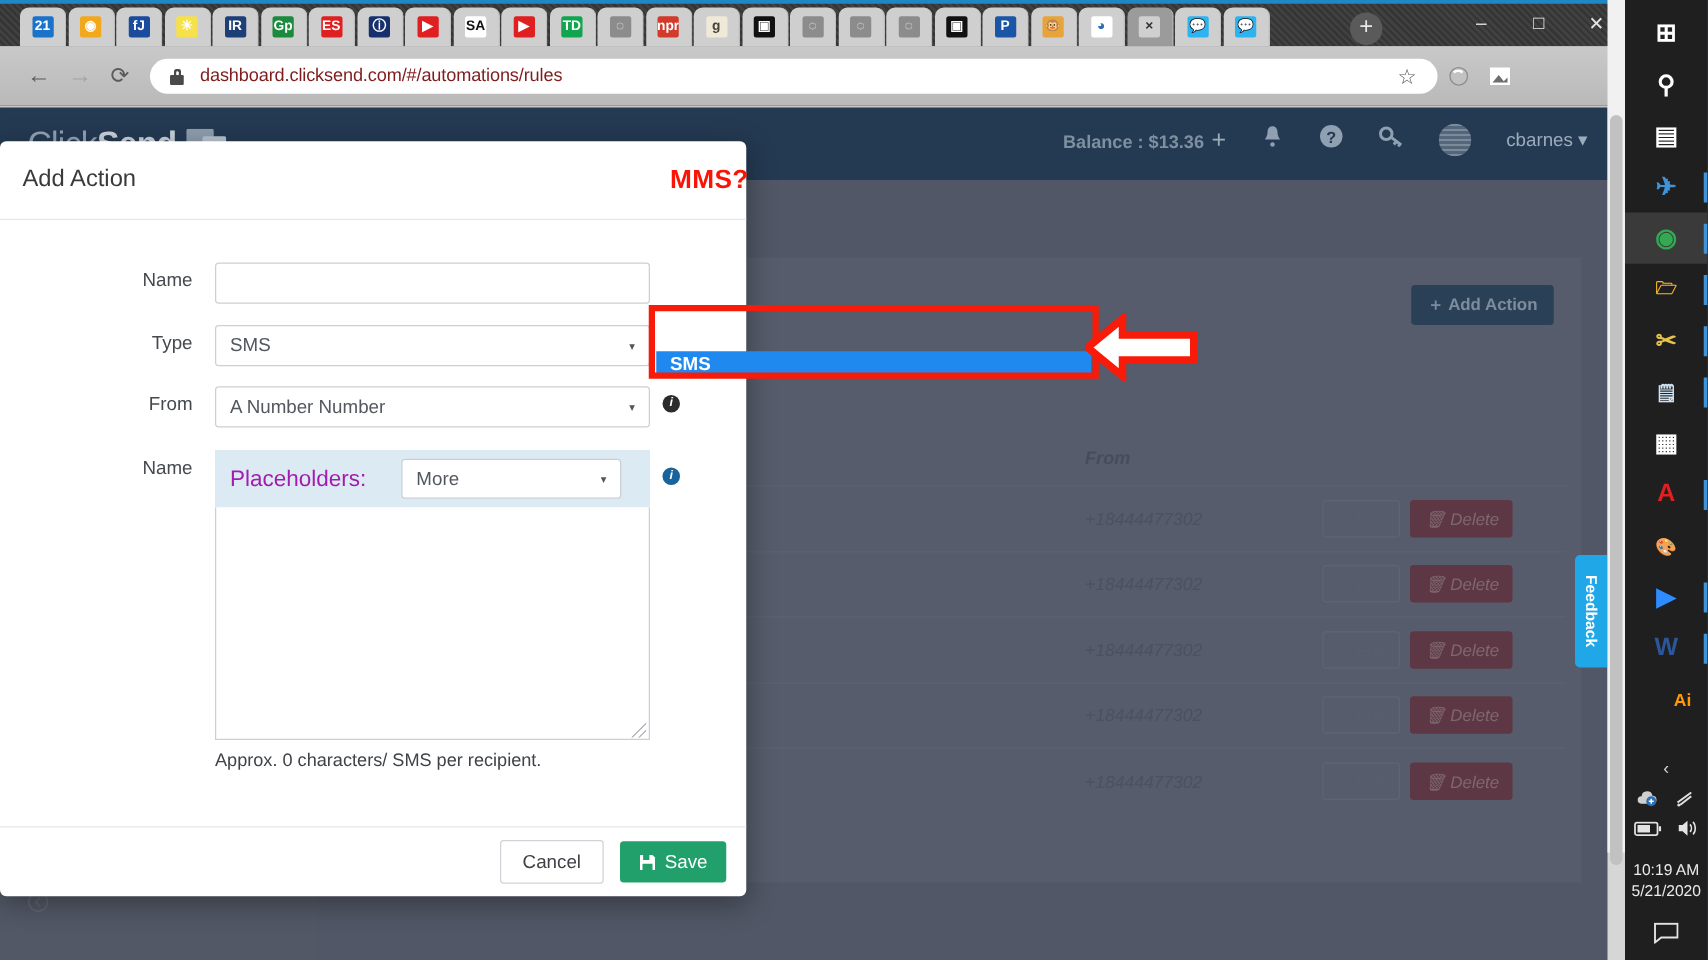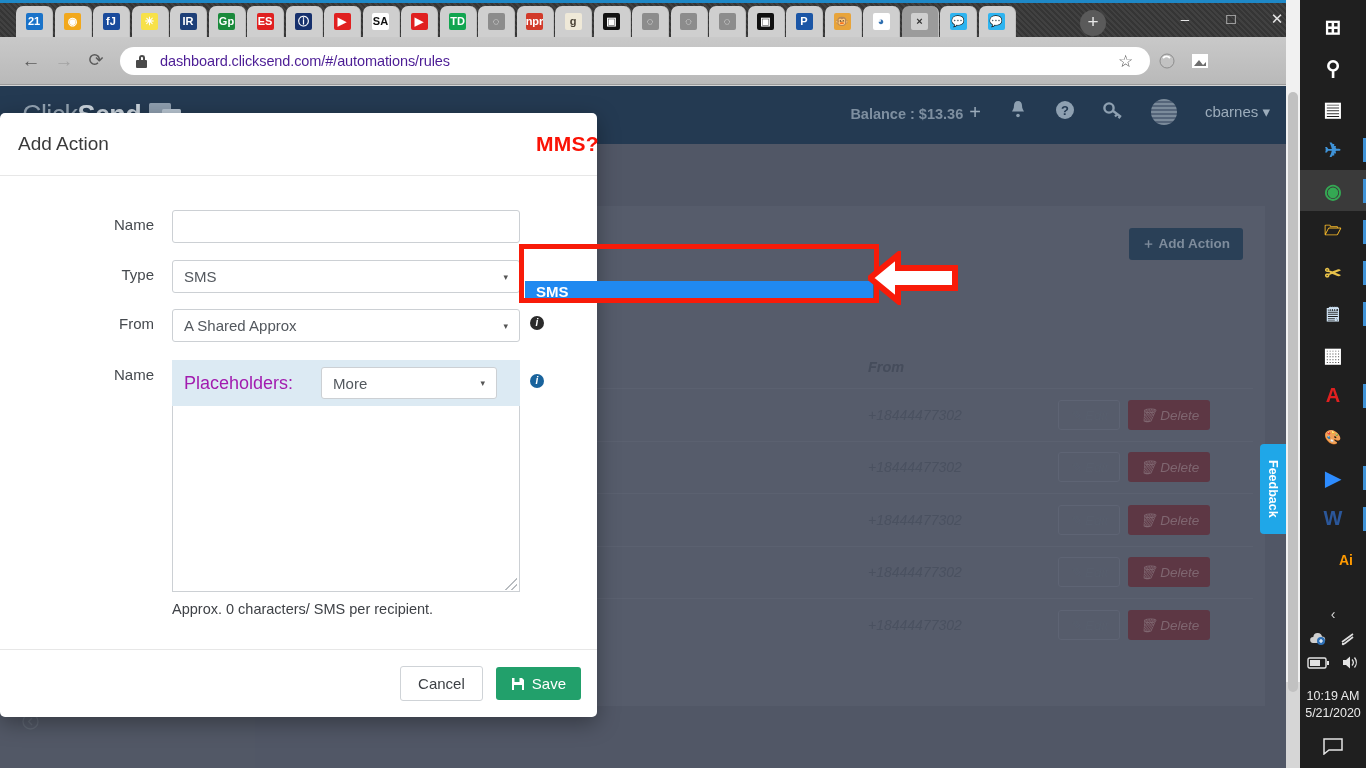--- a/index.html
+++ b/index.html
@@ -40,21 +40,21 @@
              background: linear-gradient(#c9c9c9,#b9b9b9); border-bottom: 1px solid #9a9a9a; }
   .nav-btn { position: absolute; top: 13px; width: 22px; height: 22px; color: #5b5b5b; font-size: 19px; text-align: center; line-height: 21px; }
   .nav-back { left: 20px; }
   .nav-fwd  { left: 53px; color: #a3a3a3; }
   .nav-rel  { left: 85px; font-size: 18px; }
   .omnibox { position: absolute; left: 120px; top: 10px; width: 1030px; height: 28px;
              background: #fff; border-radius: 14px; display: flex; align-items: center; }
   .lock { margin-left: 16px; width: 11px; height: 13px; position: relative; }
   .lock .body { position: absolute; bottom: 0; width: 11px; height: 8px; background: #4a4a4a; border-radius: 1px; }
   .lock .shack { position: absolute; top: 0; left: 2.5px; width: 6px; height: 7px; border: 2px solid #4a4a4a; border-bottom: 0; border-radius: 3px 3px 0 0; }
-  .url { margin-left: 13px; font-size: 14.5px; color: #4c1d95; letter-spacing: -0.1px; }
+  .url { margin-left: 13px; font-size: 14.5px; color: #7f1d1d; letter-spacing: -0.1px; }
   .star { position: absolute; left: 1118px; top: 14px; font-size: 17px; color: #555; }
   .tbico { position: absolute; top: 12px; width: 24px; height: 24px; }
   .avatar-tb { position: absolute; left: 1231px; top: 53px; width: 22px; height: 22px; border-radius: 50%;
                background: radial-gradient(circle at 45% 35%, #e8b9a5 0 42%, #b24a3c 43% 100%); border: 1.5px solid #cf4a3a; }
   .kebab { position: absolute; left: 1268px; top: 52px; width: 4px; color: #444; font-size: 11px; line-height: 5px; }
 
   
   .page { position: absolute; left: 0; top: 86px; width: 1286px; height: 682px; background: #515766; overflow: hidden; }
   .scroll-track { position: absolute; left: 1286px; top: 86px; width: 14px; height: 682px; background: #f1f1f1; }
   .scroll-thumb { position: absolute; left: 1288px; top: 92px; width: 10px; height: 600px; background: #c1c1c1; border-radius: 5px; }
@@ -138,21 +138,21 @@
 
   .ph-bar { width: 348px; height: 46px; background: #dceaf3; display: flex; align-items: center; padding: 0 12px; }
   .ph-lbl { font-size: 18px; color: #a21caf; margin-right: 28px; }
   .ph-sel { width: 176px; height: 32px; background: #fff; border: 1px solid #ccd0d4; border-radius: 3px;
             display: flex; align-items: center; justify-content: space-between; padding: 0 11px; font-size: 15px; color: #53585e; }
   .ta { width: 348px; height: 186px; border: 1px solid #ccd0d4; border-top: none; background: #fff; position: relative; }
   .ta .grip { position: absolute; right: 2px; bottom: 1px; width: 12px; height: 12px;
               background: linear-gradient(135deg, transparent 0 48%, #b8bcc0 48% 56%, transparent 56% 72%, #b8bcc0 72% 80%, transparent 80%); }
   .approx { font-size: 14.5px; color: #3f4247; }
 
-  .m-foot { position: absolute; left: 0; bottom: 0; width: 597px; height: 68px; border-top: 1px solid #e7e7e7;
+  .m-foot { position: absolute; left: 0; bottom: 0; width: 597px; height: 56px; border-top: 1px solid #e7e7e7;
             display: flex; align-items: center; justify-content: flex-end; gap: 13px; padding-right: 16px; padding-left: 36px; }
   .btn-cancel { border: 1px solid #cfd3d7; background: #fff; color: #3d4045; font-size: 15px; padding: 8px 17px; border-radius: 3px; }
   .btn-save { background: #22a06b; color: #fff; font-size: 15px; padding: 8px 15px; border-radius: 3px; display: flex; align-items: center; gap: 7px; }
 
   .dd-open { position: absolute; left: 525px; top: 281px; width: 348px; height: 20px; background: #2089f0; z-index: 45;
              color: #fff; font-size: 15px; font-weight: 700; display: flex; align-items: center; padding-left: 11px; }
 
   
   .redbox { position: absolute; left: 519px; top: 244px; width: 360px; height: 59px; border: 5px solid #f81b09; z-index: 60; }
   .redarrow { position: absolute; left: 868px; top: 251px; width: 90px; height: 54px; z-index: 60; }
@@ -513,21 +513,21 @@
             <div class="flabel">Type</div>
             <div class="fselect">
               <span>SMS</span>
               <span class="caret">▾</span>
             </div>
           </div>
 
           <div class="frow" style="left:14px; top:133px;">
             <div class="flabel">From</div>
             <div class="fselect">
-              <span>A Shared Approx</span>
+              <span>A Number Number</span>
               <span class="caret">▾</span>
             </div>
             <div class="infoi">i</div>
           </div>
 
           <div class="frow" style="left:14px; top:184px;">
             <div class="flabel">Name</div>
             <div>
               <div class="ph-bar">
                 <span class="ph-lbl">Placeholders:</span>

